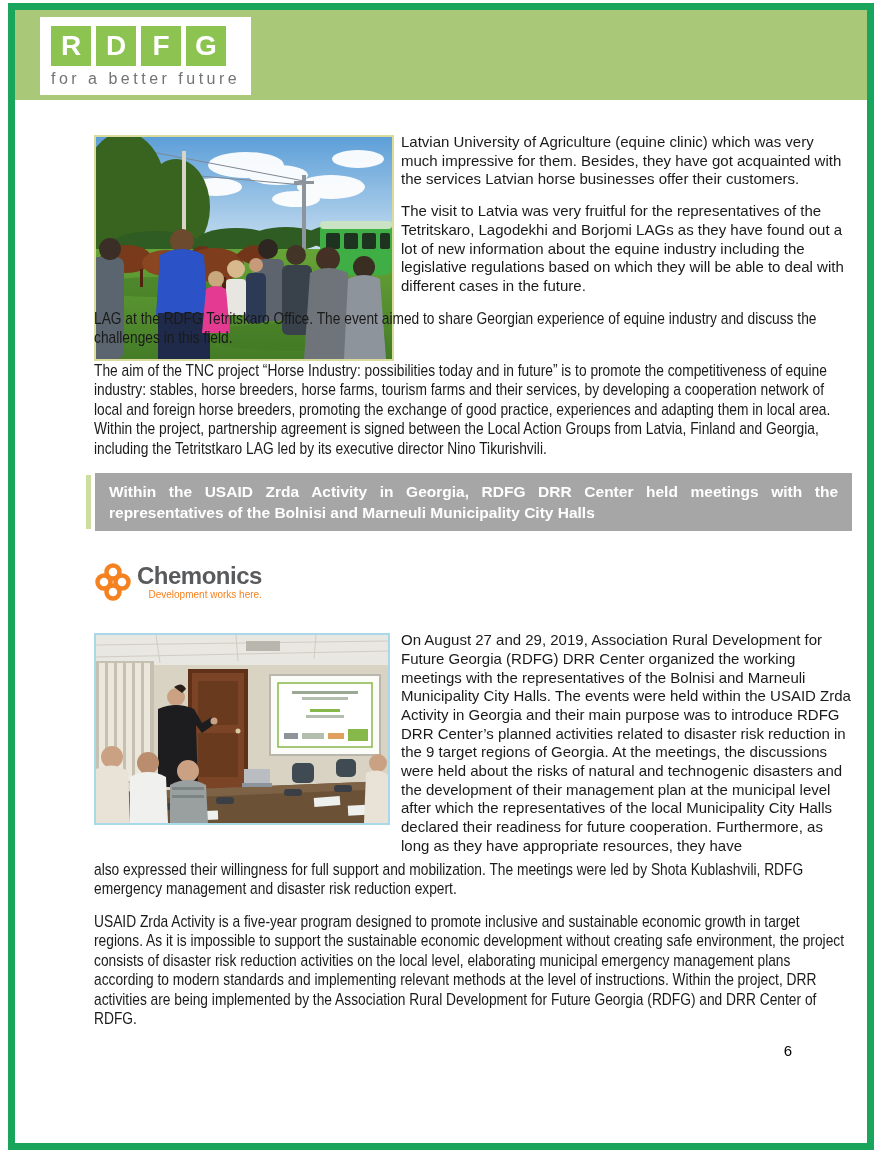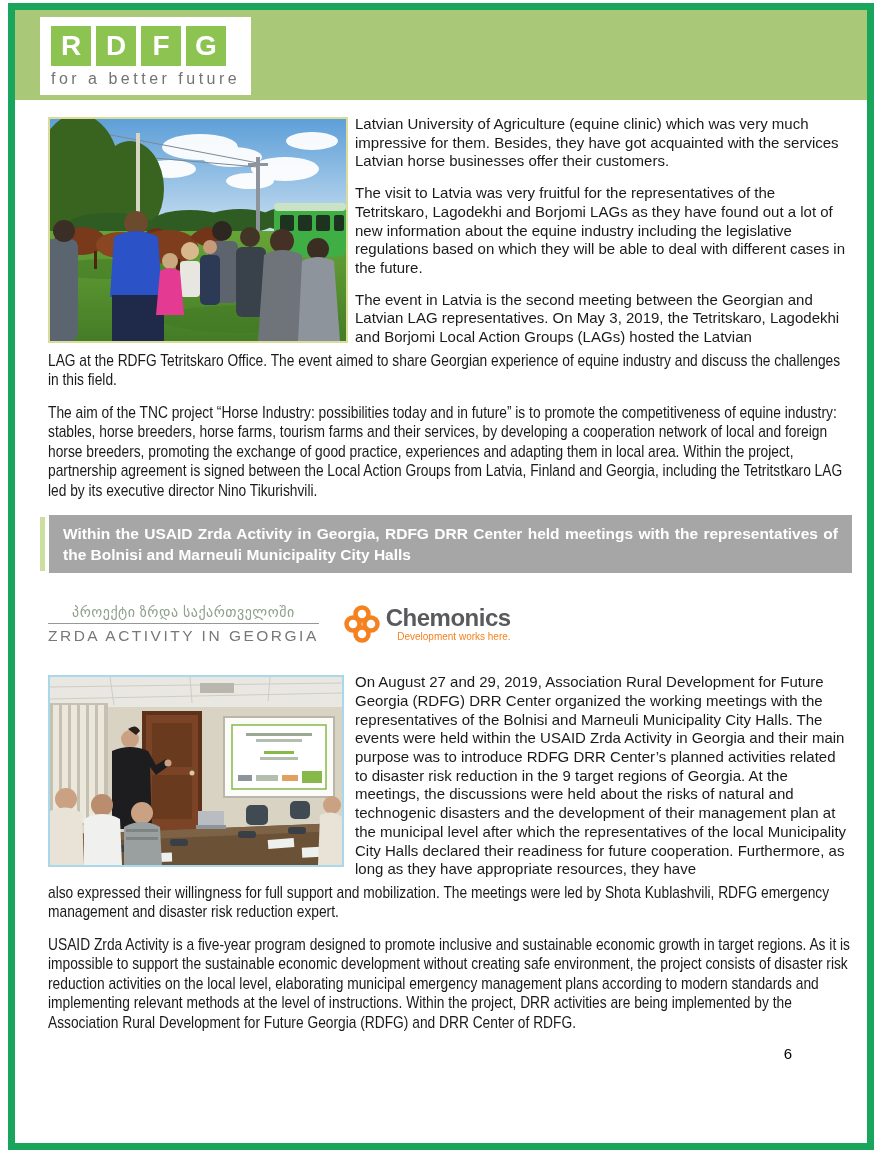--- a/index.html
+++ b/index.html
@@ -9,21 +9,21 @@
          border:7px solid #1aa55c;background:#fff;box-sizing:border-box;overflow:hidden;}
   
   .header-bar{position:relative;height:90px;background:#a9c878;}
   .logo-box{position:absolute;left:25px;top:7px;background:#fff;padding:9px 11px 7px;}
   .logo-squares{display:flex;gap:5px;}
   .sq{width:40px;height:40px;background:#8dc351;color:#fff;font-weight:bold;font-size:28px;
       display:flex;align-items:center;justify-content:center;}
   .logo-tagline{color:#737373;font-size:16px;letter-spacing:3.5px;margin-top:4px;white-space:nowrap;}
   .nl-title{position:absolute;right:14px;bottom:8px;color:#fff;font-weight:bold;font-size:27px;}
   
-  .content{padding:15px 15px 0 33px;}
+  .content{padding:33px 15px 0 33px;margin-left:46px;}
   section{position:relative;}
   p{margin:0 0 13px;font-size:15px;line-height:18.7px;}
   .col{margin-left:307px;}
   .cond{font-size:16.4px;line-height:19.5px;transform:scaleX(0.84);transform-origin:0 0;width:119%;}
   .photo{position:absolute;left:0;top:2px;display:block;}
   .photo svg{display:block;}
   .photo1{border:2px solid #d9dc9b;}
   .photo2{border:2px solid #a8d8ea;}
   .p-last{margin-bottom:4px;}
   
@@ -144,35 +144,30 @@
             <path d="M214 136 q18 -10 38 0 l6 86 -50 0z" fill="#6e7479"></path>
             <circle cx="268" cy="130" r="11" fill="#3a2d22"></circle>
             <path d="M252 142 q16 -8 32 0 l6 80 -42 0z" fill="#8d949c"></path>
             <circle cx="160" cy="128" r="7" fill="#c79b7a"></circle>
             <rect x="150" y="136" width="20" height="50" rx="5" fill="#2c3a55"></rect>
           </g>
         </svg>
       </figure>
       <p class="col">Latvian University of Agriculture (equine clinic) which was very much impressive for them. Besides, they have got acquainted with the services Latvian horse businesses offer their customers.</p>
       <p class="col">The visit to Latvia was very fruitful for the representatives of the Tetritskaro, Lagodekhi and Borjomi LAGs as they have found out a lot of new information about the equine industry including the legislative regulations based on which they will be able to deal with different cases in the future.</p>
-      <p class="col p-last">The event in Latvia is the second meeting between the Georgian and Latvian LAG representatives. On May 3, 2019, the Tetritskaro, Lagodekhi and Borjomi Local Action Groups (LAGs) hosted the Latvian</p>
       <p class="cond">LAG at the RDFG Tetritskaro Office. The event aimed to share Georgian experience of equine industry and discuss the challenges in this field.</p>
       <p class="cond">The aim of the TNC project “Horse Industry: possibilities today and in future” is to promote the competitiveness of equine industry: stables, horse breeders, horse farms, tourism farms and their services, by developing a cooperation network of local and foreign horse breeders, promoting the exchange of good practice, experiences and adapting them in local area. Within the project, partnership agreement is signed between the Local Action Groups from Latvia, Finland and Georgia, including the Tetritstkaro LAG led by its executive director Nino Tikurishvili.</p>
     </section>
 
     <div class="banner-row">
       <span class="accent"></span>
       <div class="banner">Within the USAID Zrda Activity in Georgia, RDFG DRR Center held meetings with the representatives of the Bolnisi and Marneuli Municipality City Halls</div>
     </div>
 
     <div class="logos">
-      <div class="zrda-block">
-        <div class="zrda-ka">პროექტი ზრდა საქართველოში</div>
-        <div class="zrda-en">ZRDA ACTIVITY IN GEORGIA</div>
-      </div>
       <div class="chem-block">
         <svg width="38" height="40" viewBox="0 0 38 40">
           <g fill="none" stroke="#f58220" stroke-width="4.5">
             <circle cx="19" cy="10" r="6.5"></circle>
             <circle cx="10" cy="20" r="6.5"></circle>
             <circle cx="28" cy="20" r="6.5"></circle>
             <circle cx="19" cy="30" r="6.5"></circle>
           </g>
         </svg>
         <div>

